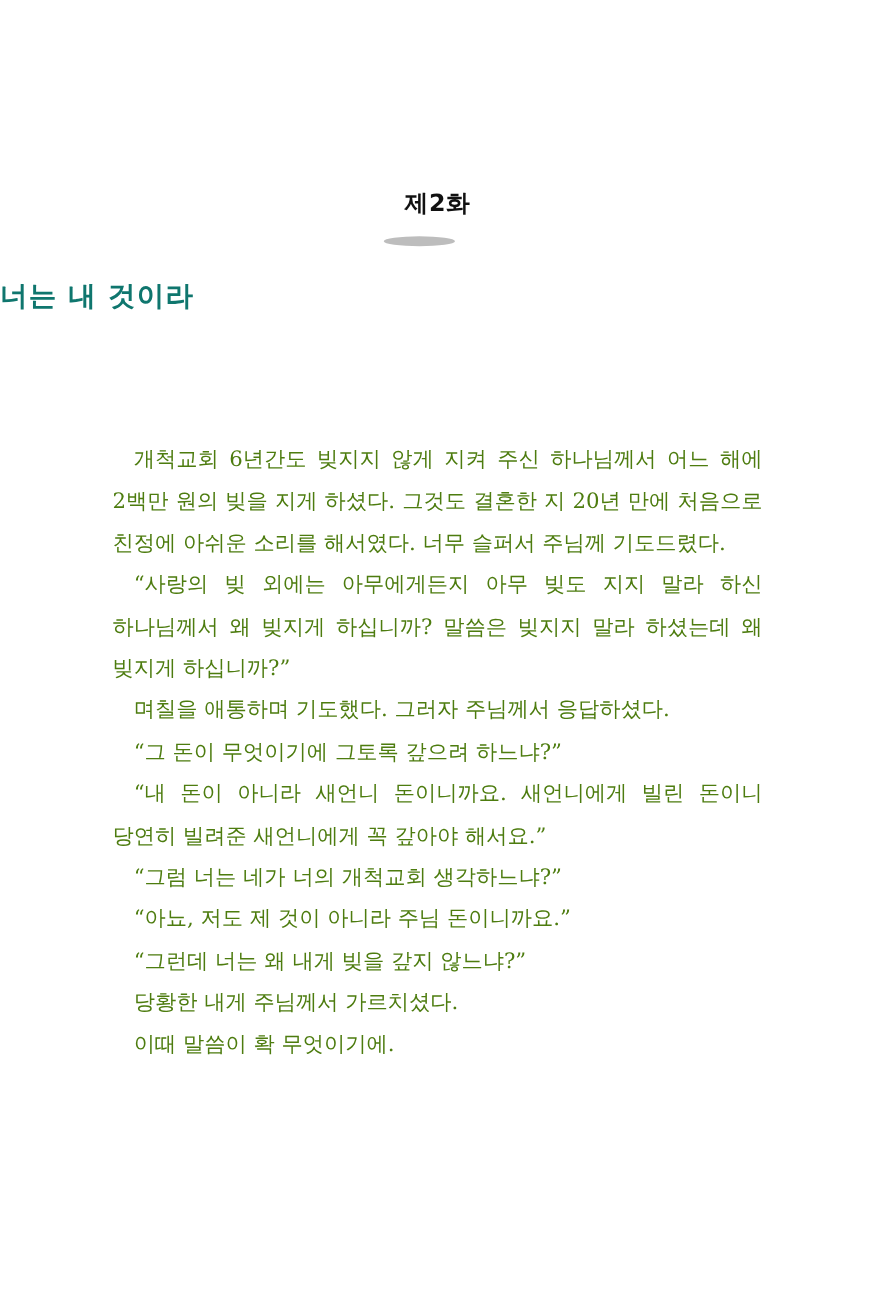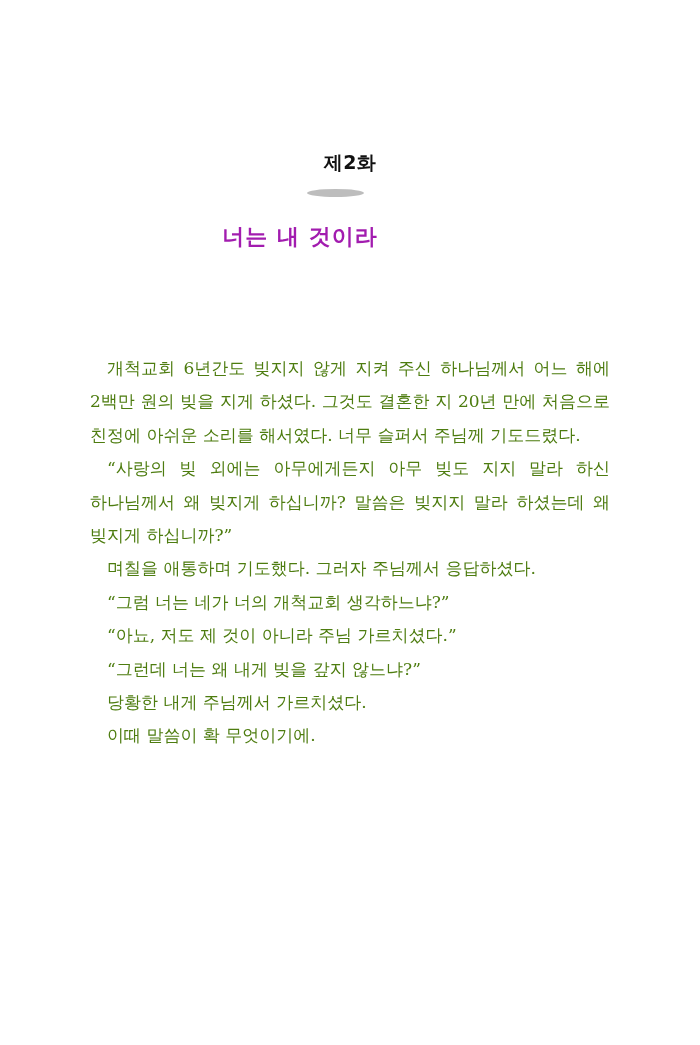--- a/index.html
+++ b/index.html
@@ -34,25 +34,25 @@
       width: 57px;
       height: 8px;
       border-radius: 50%;
       background: #bdbdbd;
     }
     .chapter-title {
       position: absolute;
       top: 222px;
       left: 0;
       width: 600px;
-      text-align: center;
+      text-align: left;
       font-family: "DejaVu Sans", "Liberation Sans", sans-serif;
       font-weight: bold;
       font-size: 22px;
-      color: #a21caf;
+      color: #0f766e;
       letter-spacing: 1px;
     }
     .body-text {
       position: absolute;
       top: 352px;
       left: 90px;
       width: 520px;
       font-size: 17px;
       line-height: 33.4px;
       color: #4d7c0f;
@@ -69,18 +69,20 @@
 <body>
 
 <div class="chapter-label">제2화</div>
 <div class="divider-ellipse"></div>
 <div class="chapter-title">너는 내 것이라</div>
 
 <div class="body-text">
   <p class="para">개척교회 6년간도 빚지지 않게 지켜 주신 하나님께서 어느 해에 2백만 원의 빚을 지게 하셨다. 그것도 결혼한 지 20년 만에 처음으로 친정에 아쉬운 소리를 해서였다. 너무 슬퍼서 주님께 기도드렸다.</p>
   <p class="para">“사랑의 빚 외에는 아무에게든지 아무 빚도 지지 말라 하신 하나님께서 왜 빚지게 하십니까? 말씀은 빚지지 말라 하셨는데 왜 빚지게 하십니까?”</p>
   <p class="para">며칠을 애통하며 기도했다. 그러자 주님께서 응답하셨다.</p>
+  <p class="para">“그 돈이 무엇이기에 그토록 갚으려 하느냐?”</p>
+  <p class="para">“내 돈이 아니라 새언니 돈이니까요. 새언니에게 빌린 돈이니 당연히 빌려준 새언니에게 꼭 갚아야 해서요.”</p>
   <p class="para">“그럼 너는 네가 너의 개척교회 생각하느냐?”</p>
-  <p class="para">“아뇨, 저도 제 것이 아니라 주님 가르치셨다.”</p>
+  <p class="para">“아뇨, 저도 제 것이 아니라 주님 돈이니까요.”</p>
   <p class="para">“그런데 너는 왜 내게 빚을 갚지 않느냐?”</p>
   <p class="para">당황한 내게 주님께서 가르치셨다.</p>
   <p class="para">이때 말씀이 확 무엇이기에.</p>
 </div>
 
 </body></html>

